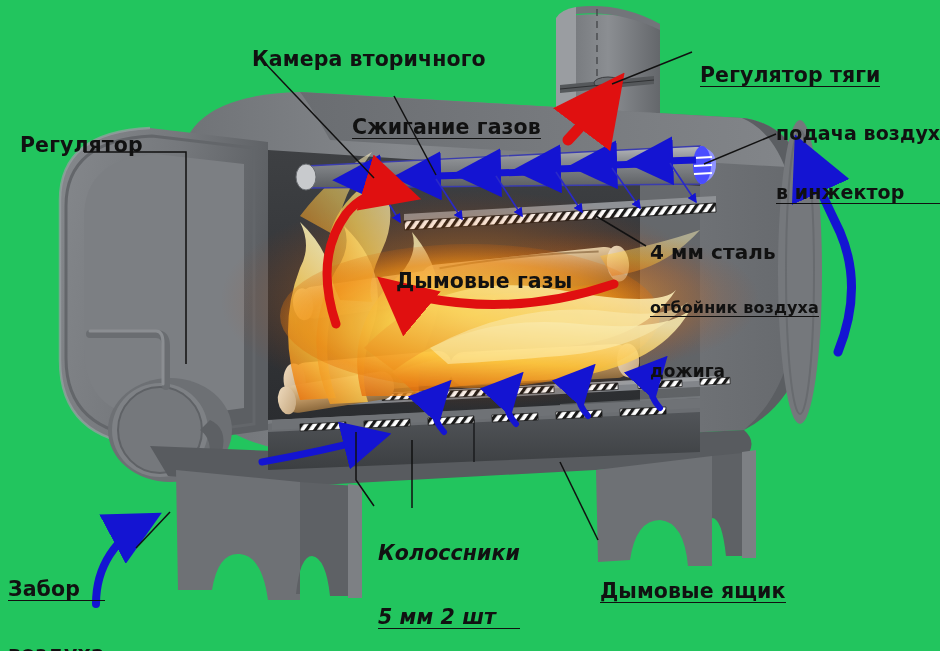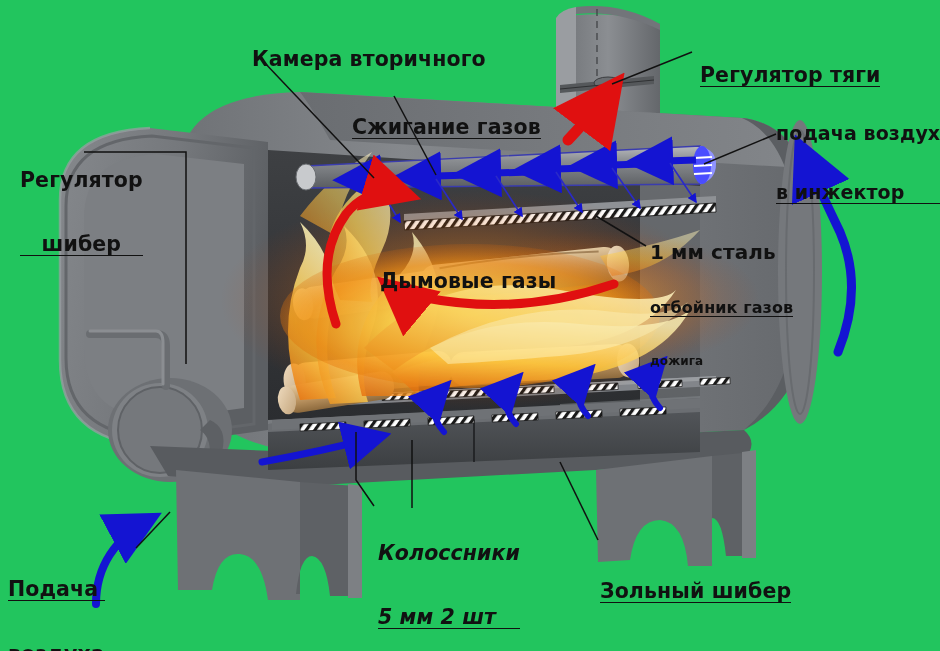--- a/index.html
+++ b/index.html
@@ -323,43 +323,42 @@
 
 <div class="lbl f20" style="left:700px;top:22px;">
   <span class="u">Регулятор тяги</span>
 </div>
 
 <div class="lbl f19" style="left:776px;top:84px;">
   <span>подача воздуха</span>
   <span class="u">в инжектор</span>
 </div>
 
-<div class="lbl f20" style="left:20px;top:127px;text-align:center;">
+<div class="lbl f20" style="left:20px;top:92px;">
   <span>Регулятор</span>
-  <span class="u">шибер</span>
 </div>
 
 <div class="lbl f19" style="left:650px;top:204px;line-height:1.0;">
-  <span style="font-size:20px;">1 мм сталь</span>
-  <span class="u f15" style="font-size:16px;">отбойник газов</span>
-  <span class="f15" style="font-size:12px;">дожига</span>
-</div>
-
-<div class="lbl f20" style="left:380px;top:228px;text-align:right;">
+  <span style="font-size:20px;">4 мм сталь</span>
+  <span class="u f15" style="font-size:16px;">отбойник воздуха</span>
+  <span class="f15" style="font-size:17px;margin-top:8px;">дожига</span>
+</div>
+
+<div class="lbl f20" style="left:396px;top:228px;text-align:right;">
   <span>Дымовые газы</span>
 </div>
 
 
 <div class="lbl f20" style="left:8px;top:536px;">
-  <span class="u">Подача</span>
+  <span class="u">Забор</span>
   <span class="u">воздуха</span>
 </div>
 
 <div class="lbl f20" style="left:378px;top:500px;font-style:italic;">
   <span>Колоссники</span>
   <span class="u">5 мм 2 шт</span>
 </div>
 
 <div class="lbl f20" style="left:600px;top:538px;">
-  <span class="u">Зольный шибер</span>
+  <span class="u">Дымовые ящик</span>
 </div>
 
 </div>
 
 </body></html>

